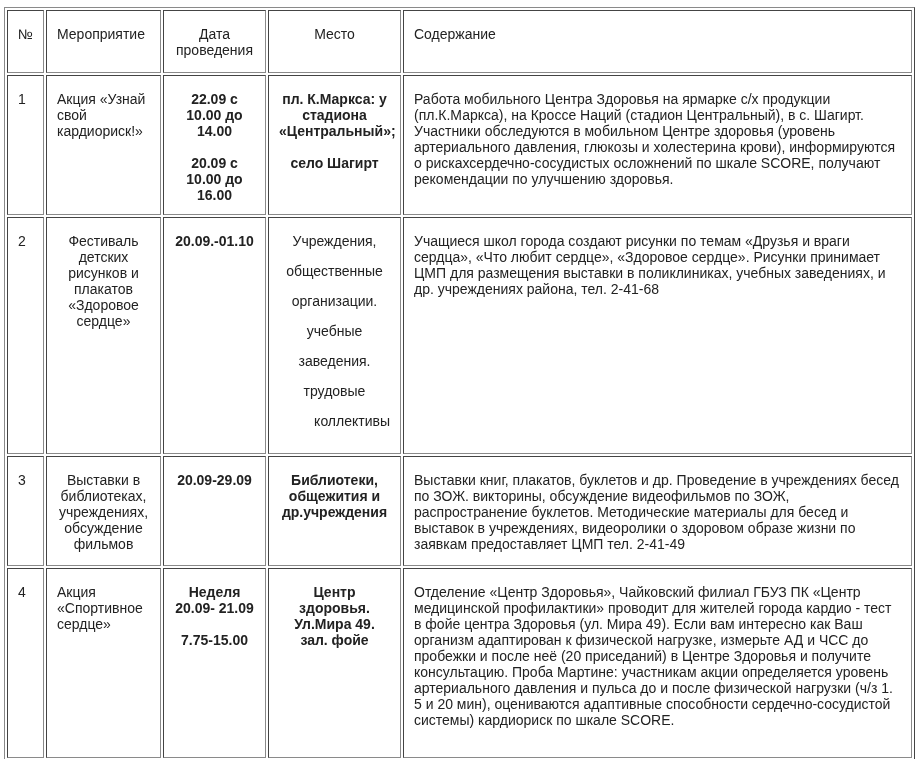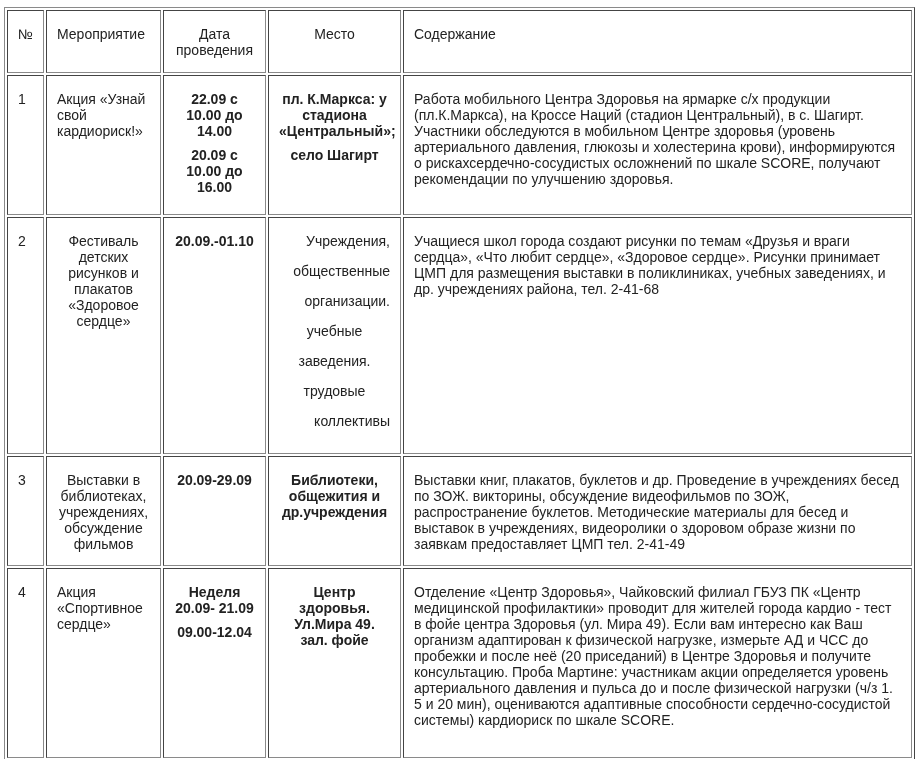--- a/index.html
+++ b/index.html
@@ -27,23 +27,23 @@
     col.c-content { width: auto; }
     tr.hdr td { height: 63px; }
     tr.r1 td { height: 140px; }
     tr.r2 td { height: 230px; }
     tr.r3 td { height: 110px; }
     tr.r4 td { height: 190px; }
     td.num { padding-left: 10px; padding-right: 2px; }
     td.center { text-align: center; }
     td.left { text-align: left; }
     .blk { display: block; font-weight: bold; }
-    .gap { margin-top: 8px; }
+    .gap { margin-top: 16px; }
     .place-lines .pl { display: block; line-height: 16px; margin-bottom: 14px; }
-    .place-lines .pl.c { text-align: right; }
+    .place-lines .pl.c { text-align: center; }
     .place-lines .pl.l { text-align: center; }
     .place-lines .pl.ind { text-align: right; padding-left: 18px; }
     td.r2place { padding-left: 10px; padding-right: 8px; }
   </style>
 </head>
 <body>
 
 <table class="events">
   <colgroup>
     <col class="c-num">
@@ -103,21 +103,21 @@
         <span class="blk">Библиотеки, общежития и др.учреждения</span>
       </td>
       <td class="left">Выставки книг, плакатов, буклетов и др. Проведение в учреждениях бесед по ЗОЖ. викторины, обсуждение видеофильмов по ЗОЖ, распространение буклетов. Методические материалы для бесед и выставок в учреждениях, видеоролики о здоровом образе жизни по заявкам предоставляет ЦМП тел. 2-41-49</td>
     </tr>
 
     <tr class="r4">
       <td class="num">4</td>
       <td class="left">Акция «Спортивное сердце»</td>
       <td class="center">
         <span class="blk">Неделя 20.09- 21.09</span>
-        <span class="blk gap">09.00-12.04</span>
+        <span class="blk gap">7.75-15.00</span>
       </td>
       <td class="center">
         <span class="blk">Центр здоровья. Ул.Мира 49. зал. фойе</span>
       </td>
       <td class="left">Отделение «Центр Здоровья», Чайковский филиал ГБУЗ ПК «Центр медицинской профилактики» проводит для жителей города кардио - тест в фойе центра Здоровья (ул. Мира 49). Если вам интересно как Ваш организм адаптирован к физической нагрузке, измерьте АД и ЧСС до пробежки и после неё (20 приседаний) в Центре Здоровья и получите консультацию. Проба Мартине: участникам акции определяется уровень артериального давления и пульса до и после физической нагрузки (ч/з 1. 5 и 20 мин), оцениваются адаптивные способности сердечно-сосудистой системы) кардиориск по шкале SCORE.</td>
     </tr>
   </tbody>
 </table>
 
 </body></html>

